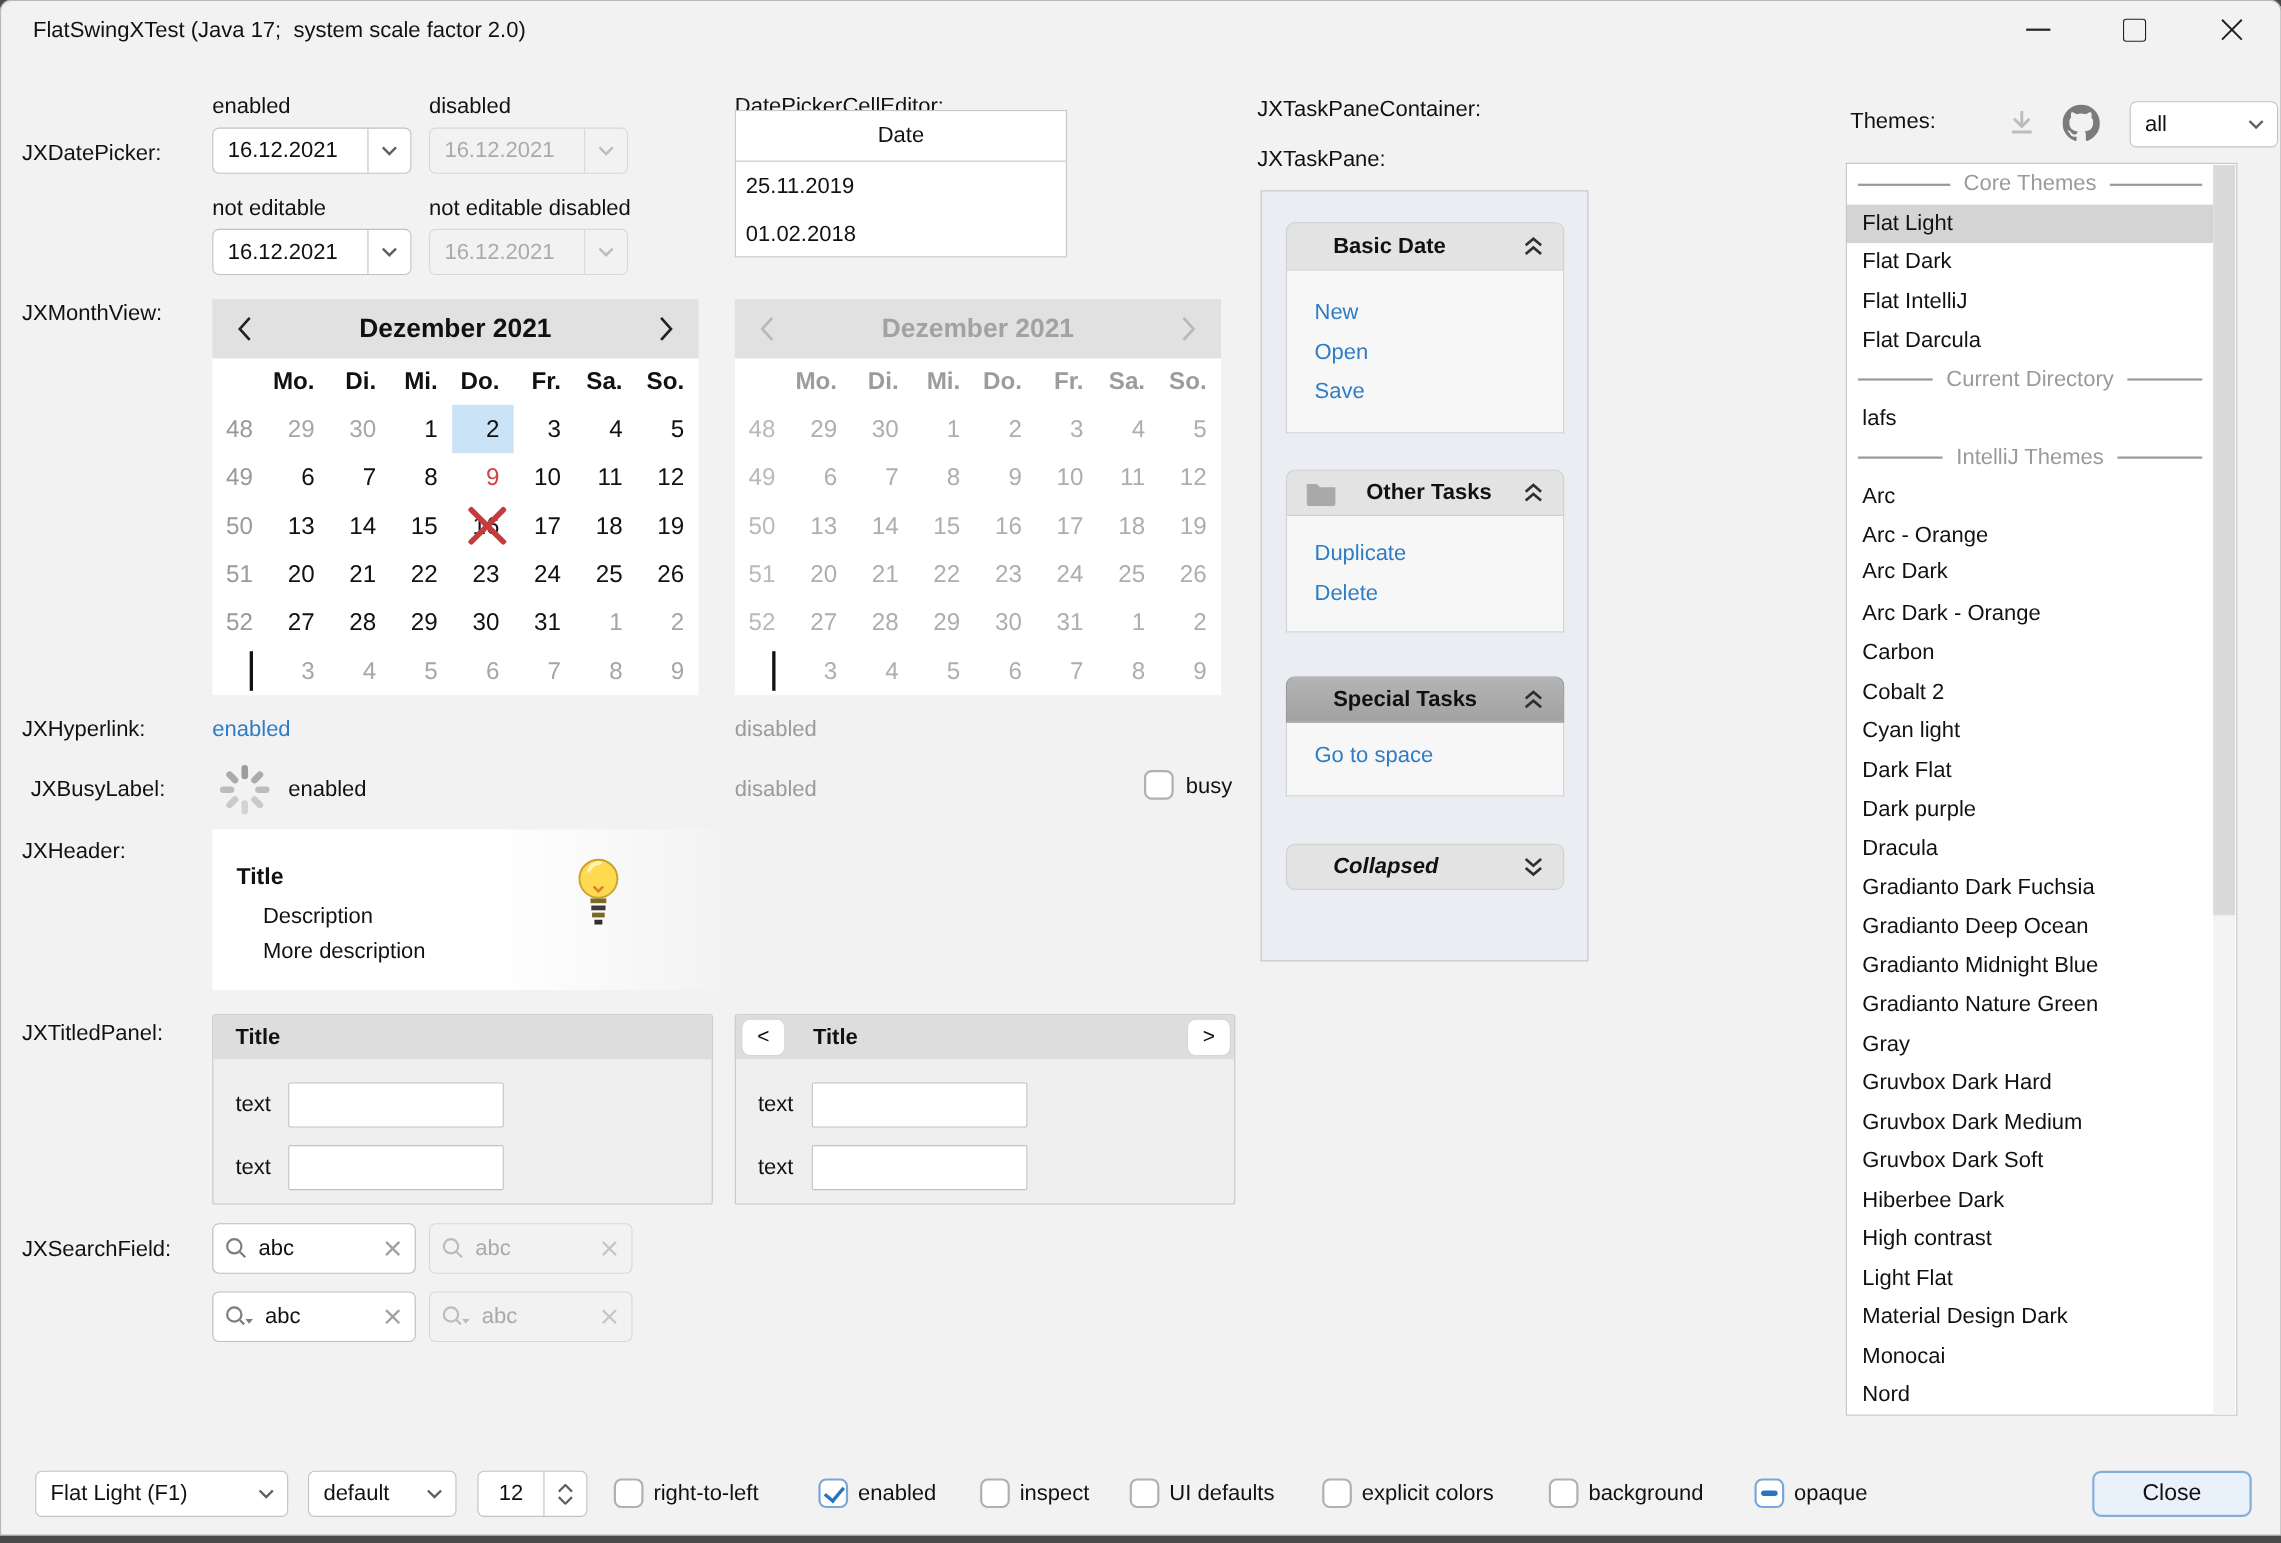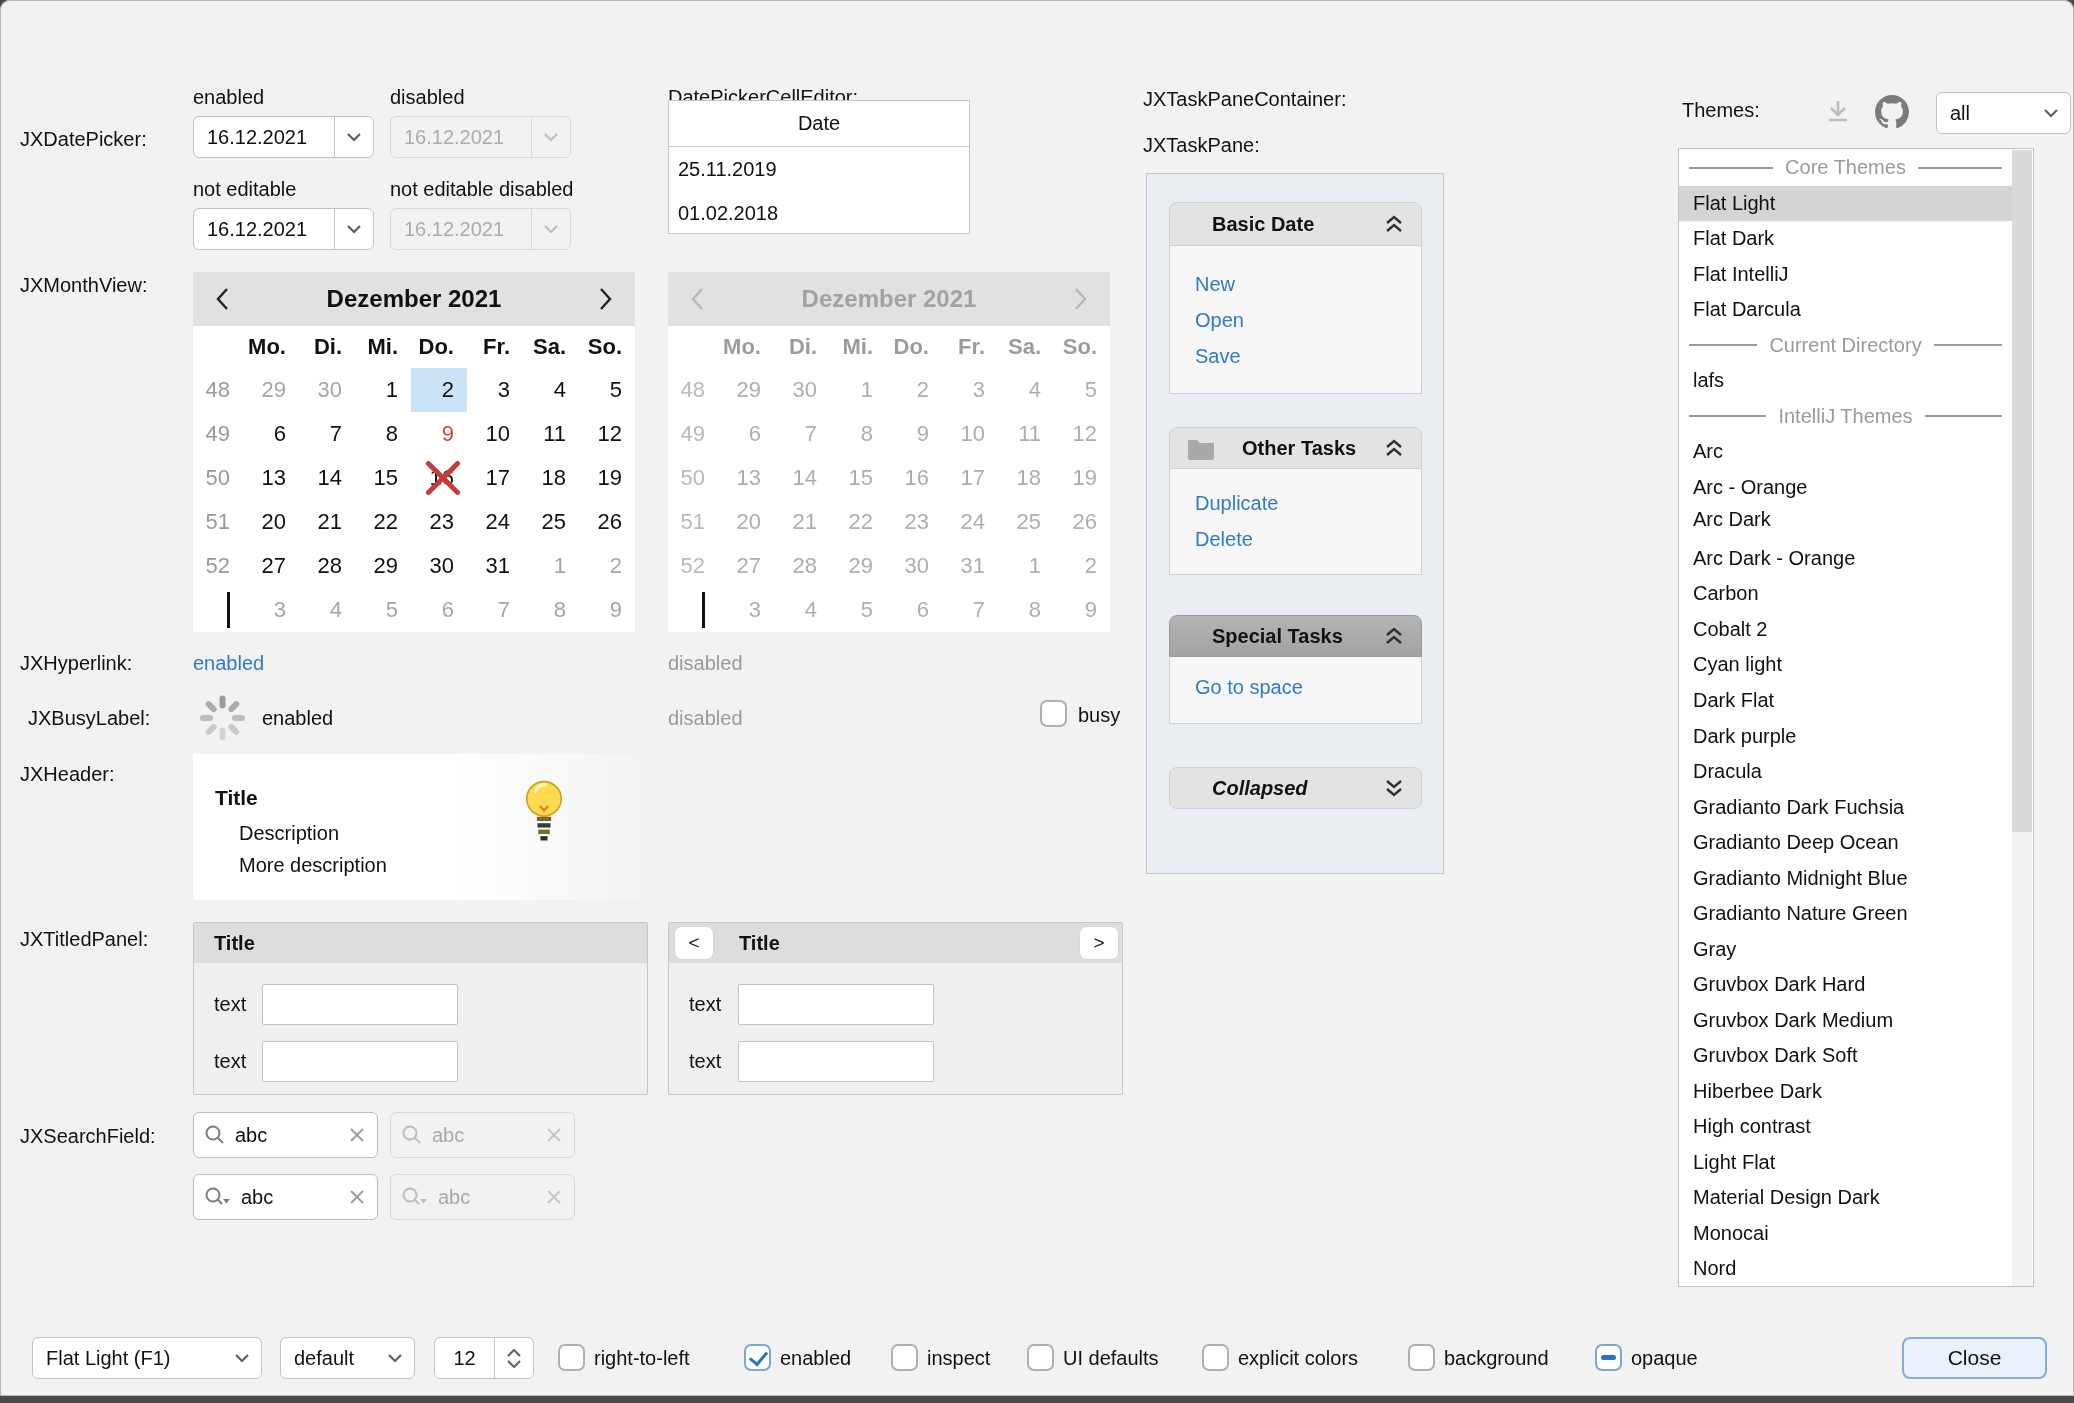--- a/index.html
+++ b/index.html
@@ -128,20 +128,34 @@
   .spin .sval{flex:1;display:flex;align-items:center;justify-content:center;font-size:20px;color:#111;}
   .spin .sarr{width:38px;border-left:1px solid #c2c2c2;display:flex;flex-direction:column;align-items:center;justify-content:center;gap:3px;}
   .spin .sarr path{stroke:#5f5f5f;}
   .closebtn{position:absolute;background:#e9f1fb;border:2px solid #85aed6;border-radius:8px;display:flex;align-items:center;justify-content:center;font-size:21px;color:#111;box-sizing:border-box;}
 </style>
 </head>
 <body>
 
 <div class="window">
 
+  <div class="titlebar">
+    <span class="apptitle">FlatSwingXTest (Java 17;  system scale factor 2.0)</span>
+    <div class="winbtn" style="left:1821px;">
+        <span class="minicon"></span>
+      </div>
+    <div class="winbtn" style="left:1908px;">
+        <span class="maxicon"></span>
+      </div>
+    <div class="winbtn" style="left:1997px;">
+      <svg width="22" height="22" viewBox="0 0 22 22">
+          <path d="M2 2 L20 20 M20 2 L2 20" fill="none" stroke-width="1.8"></path>
+        </svg>
+    </div>
+  </div>
 
   <span class="lbl" style="left:20px;top:128px;">JXDatePicker:</span>
   <span class="lbl" style="left:20px;top:274px;">JXMonthView:</span>
   <span class="lbl" style="left:20px;top:652px;">JXHyperlink:</span>
   <span class="lbl" style="left:28px;top:707px;">JXBusyLabel:</span>
   <span class="lbl" style="left:20px;top:763px;">JXHeader:</span>
   <span class="lbl" style="left:20px;top:928px;">JXTitledPanel:</span>
   <span class="lbl" style="left:20px;top:1125px;">JXSearchField:</span>
 
   <span class="lbl" style="left:193px;top:86px;">enabled</span>

